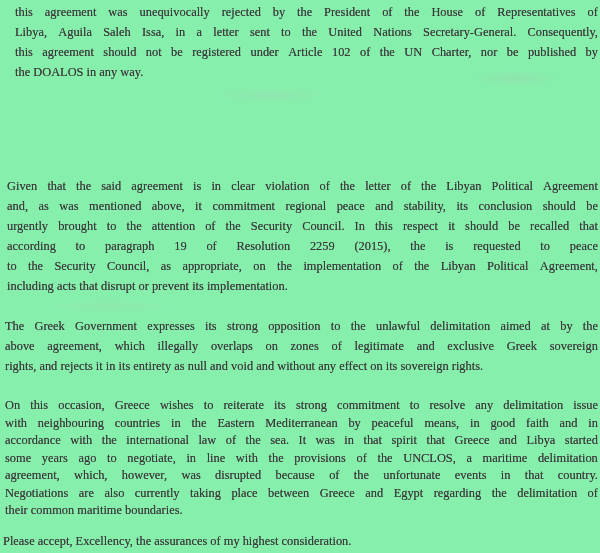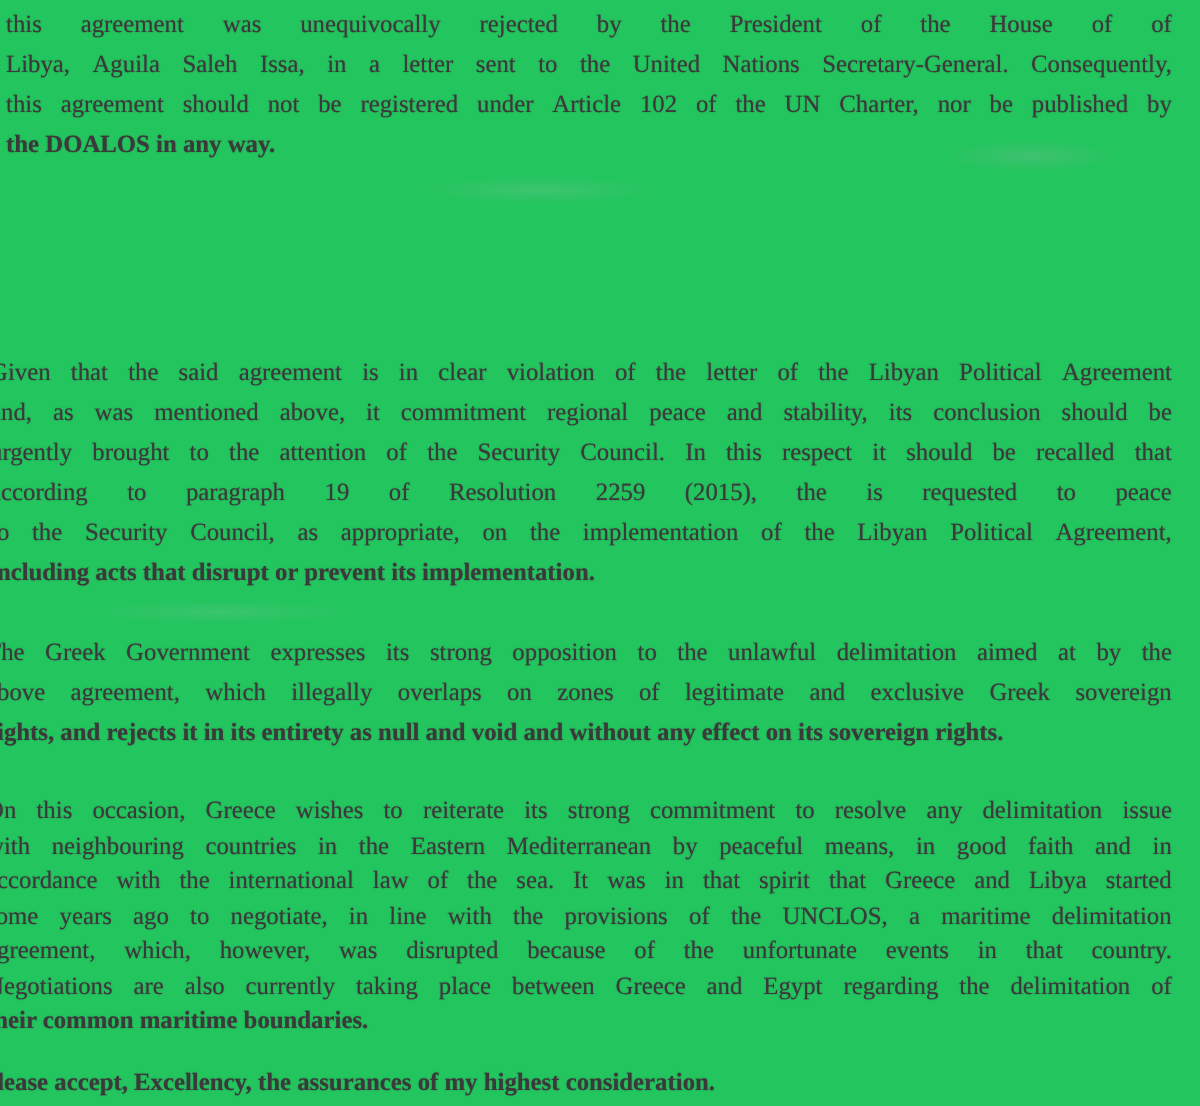--- a/index.html
+++ b/index.html
@@ -4,27 +4,28 @@
 <style>
   html, body {
     margin: 0;
     padding: 0;
     background: #ffffff;
   }
   .page {
     position: relative;
     width: 600px;
     height: 553px;
-    background: #22c55e;
+    background: #86efac;
     overflow: hidden;
     font-family: "Liberation Serif", "DejaVu Serif", serif;
     color: #3a3a3a;
     text-shadow: 0 0 0.6px rgba(70,70,70,0.75);
     padding-top: 2px;
     box-sizing: border-box;
+    padding-left: 12px;
   }
   .para {
     font-size: 12.4px;
     line-height: 20px;
   }
   .para.tight {
     line-height: 17.5px;
   }
   
   .p1 { margin-left: 3px;  width: 583px; margin-top: 0; }
@@ -35,21 +36,20 @@
   
   .jline {
     display: flex;
     justify-content: space-between;
     white-space: nowrap;
   }
   
   .lline {
     display: block;
     white-space: nowrap;
-    font-weight: bold;
   }
   .noise {
     position: absolute;
     border-radius: 50%;
     pointer-events: none;
   }
   .n1 { left: 210px; top: 88px;  width: 120px; height: 14px; background: radial-gradient(closest-side, rgba(190,190,190,0.18), rgba(190,190,190,0)); }
   .n2 { left: 470px; top: 70px;  width: 90px;  height: 16px; background: radial-gradient(closest-side, rgba(180,180,180,0.20), rgba(180,180,180,0)); }
   .n3 { left: 40px;  top: 300px; width: 140px; height: 12px; background: radial-gradient(closest-side, rgba(195,195,195,0.15), rgba(195,195,195,0)); }
 </style>
@@ -69,20 +69,21 @@
         <span>was</span>
         <span>unequivocally</span>
         <span>rejected</span>
         <span>by</span>
         <span>the</span>
         <span>President</span>
         <span>of</span>
         <span>the</span>
         <span>House</span>
         <span>of</span>
+        <span>Representatives</span>
         <span>of</span>
       </div>
     <div class="jline">
         <span>Libya,</span>
         <span>Aguila</span>
         <span>Saleh</span>
         <span>Issa,</span>
         <span>in</span>
         <span>a</span>
         <span>letter</span>

